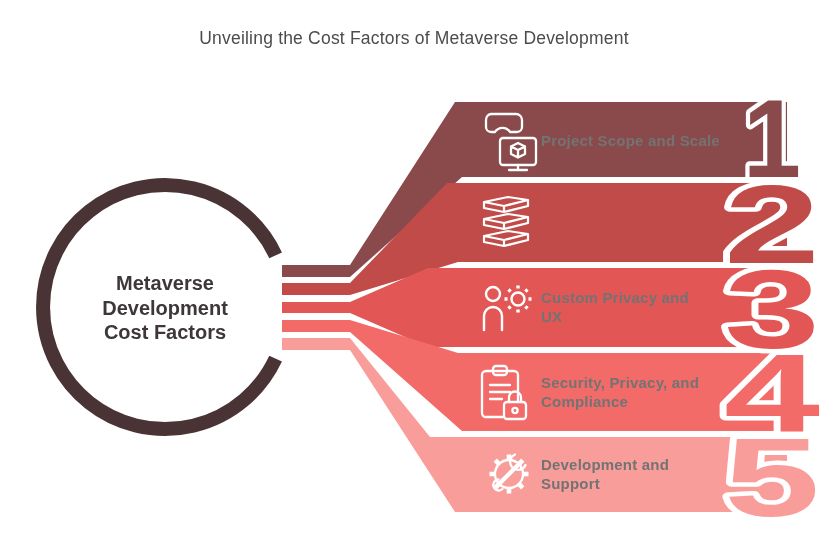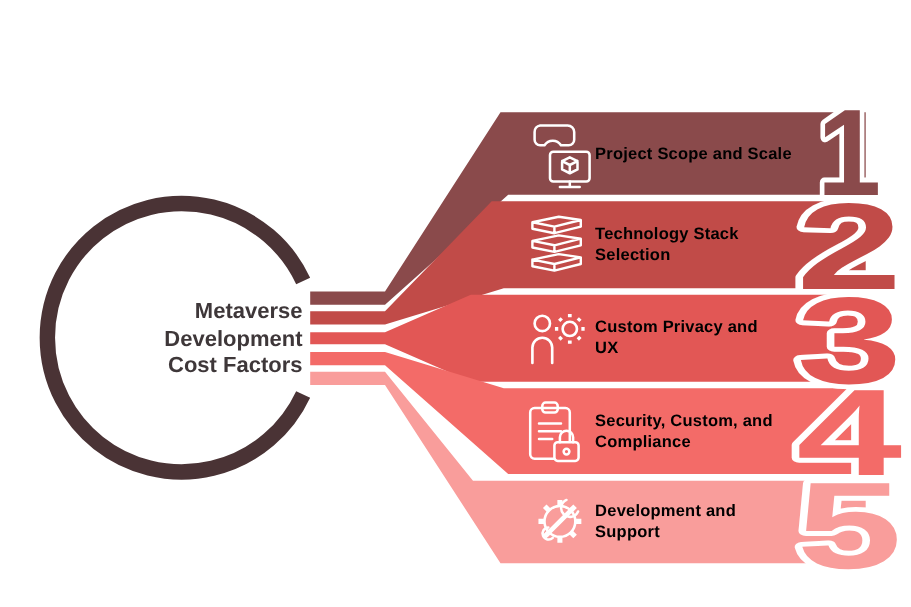--- a/index.html
+++ b/index.html
@@ -7,38 +7,39 @@
     position:relative;width:828px;height:552px;background:#ffffff;overflow:hidden;
     font-family:"Liberation Sans",sans-serif;
   }
   .title{
     position:absolute;left:0;top:28px;width:828px;text-align:center;
     font-size:17.5px;font-weight:500;color:#4e4b4d;letter-spacing:.2px;
   }
   .diagram-svg{position:absolute;left:0;top:0;}
   .band-label{
     position:absolute;left:541px;transform:translateY(-50%);
-    color:#000000;font-size:15px;font-weight:700;line-height:19px;
+    color:#737373;font-size:15px;font-weight:700;line-height:19px;
     white-space:pre-line;letter-spacing:.2px;width:190px;
   }
   .center-label{
     position:absolute;left:55px;top:308px;width:220px;transform:translateY(-50%);
-    text-align:right;font-size:20px;font-weight:700;line-height:24.5px;
+    text-align:center;font-size:20px;font-weight:700;line-height:24.5px;
     white-space:pre-line;
   }
   .num{
     font-family:"Liberation Sans",sans-serif;font-weight:bold;font-size:112px;
     stroke:#ffffff;stroke-width:9px;paint-order:stroke;stroke-linejoin:round;
   }
 </style>
 </head>
 <body>
 
 <div class="stage">
 
+  <div class="title">Unveiling the Cost Factors of Metaverse Development</div>
 
   <svg class="diagram-svg" width="828" height="552" viewBox="0 0 828 552">
 
     <path d="M 275.6 255.4 A 122 122 0 1 0 275.6 358.6" fill="none" stroke-width="14" stroke-linecap="butt" stroke="#4a3335"></path>
 
     <polygon points="282,265 350,265 455,102 787,102 787,177 462,177 350,277 282,277" fill="#8a4a4b"></polygon>
 
     <polygon points="282,283 350,283 447,183 787,183 787,262 458,262 350,295 282,295" fill="#c14b48"></polygon>
 
     <polygon points="282,302 350,302 428,268 787,268 787,347 428,347 350,313 282,313" fill="#e25755"></polygon>
@@ -95,22 +96,20 @@
       <path d="M36 13 L13 36" stroke-width="4.2"></path>
       <path d="M14.5 29.5 a5.5 5.5 0 1 0 4 9.5"></path>
     </g>
   </svg>
 
   <div class="center-label" style="color: rgb(62, 55, 57);">Metaverse
 Development
 Cost Factors</div>
 
   <div class="band-label" style="top:140px">Project Scope and Scale</div>
-  <div class="band-label" style="top:222px">Technology Stack
-Selection</div>
   <div class="band-label" style="top:307px">Custom Privacy and
 UX</div>
-  <div class="band-label" style="top:392px">Security, Custom, and
+  <div class="band-label" style="top:392px">Security, Privacy, and
 Compliance</div>
   <div class="band-label" style="top:474px">Development and
 Support</div>
 
 </div>
 
 </body></html>

